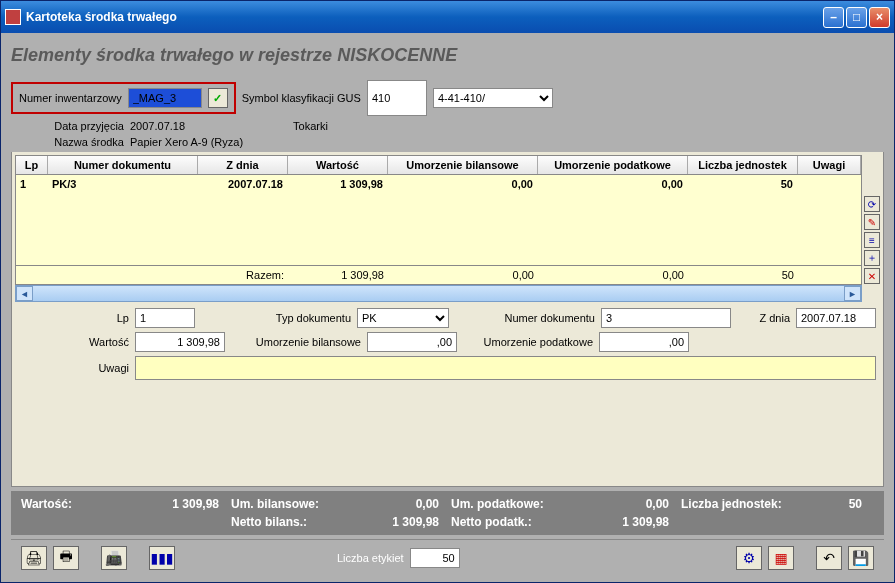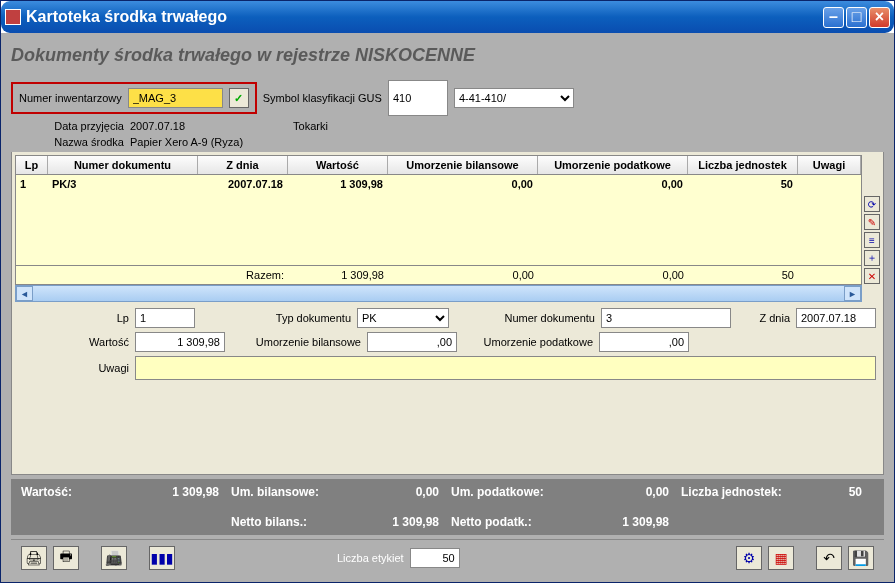--- a/index.html
+++ b/index.html
@@ -1,29 +1,29 @@
 <!DOCTYPE html>
 <html><head>
 <meta charset="utf-8">
 <style>
 * { box-sizing: border-box; margin: 0; padding: 0; }
 body { font-family: Tahoma, Arial, sans-serif; font-size: 11px; background: #fff; }
 .window { width: 895px; height: 583px; margin: 0 auto; border: 1px solid #0a246a; box-shadow: 2px 2px 4px rgba(0,0,0,0.3); display: flex; flex-direction: column; }
-.titlebar { height: 27px; background: linear-gradient(to bottom, #3c8cde 0%, #0c5fbd 50%, #0a4db0 100%); display: flex; align-items: center; padding: 16px 4px; color: #fff; font-weight: bold; font-size: 16px; border-radius: 9px; }
+.titlebar { height: 27px; background: linear-gradient(to bottom, #3c8cde 0%, #0c5fbd 50%, #0a4db0 100%); display: flex; align-items: center; padding: 16px 4px; color: #fff; font-weight: bold; font-size: 12px; }
 .titlebar .icon { width: 16px; height: 16px; margin-right: 5px; background: #c04040; border: 1px solid #fff; display: inline-block; }
 .titlebar .spacer { flex: 1; }
 .titlebar .winbtn { width: 21px; height: 21px; margin-left: 2px; background: linear-gradient(to bottom,#6aa1e8,#2a70d0); border: 1px solid #fff; border-radius: 3px; display: flex; align-items: center; justify-content: center; color: #fff; font-weight: bold; cursor: pointer; }
 .titlebar .winbtn.close { background: linear-gradient(to bottom,#e88f6a,#d03a2a); }
 .content { flex: 1; background: #b0b0b0; padding: 8px 10px 6px; display: flex; flex-direction: column; gap: 4px; }
 .page-title { font-size: 18px; font-style: italic; font-weight: bold; color: #5a5a5a; margin: 4px 0 10px; }
 .page-title .reg { font-style: italic; }
 .row { display: flex; align-items: center; gap: 6px; }
 .lbl { color: #000; font-size: 11px; }
 .inv-group { border: 2px solid #c00000; padding: 4px 6px; display: inline-flex; align-items: center; gap: 6px; background: #b0b0b0; }
-.inv-input { width: 95px; height: 20px; border: 1px solid #888; background: #fde047; padding: 0 4px; font-size: 11px; }
+.inv-input { width: 74px; height: 20px; border: 1px solid #888; background: #1d4ed8; padding: 0 4px; font-size: 11px; }
 .inv-btn { width: 20px; height: 20px; border: 1px solid #666; background: #ece9d8; display: flex; align-items: center; justify-content: center; cursor: pointer; }
 .small-input { height: 36px; border: 1px solid #888; background: #fff; padding: 0 4px; font-size: 11px; }
 .combo { height: 20px; border: 1px solid #888; background: #fff; font-size: 11px; }
 .tabs { display: flex; border-bottom: 1px solid #888; margin-top: 6px; }
 .tab { padding: 3px 8px; border: 1px solid #888; border-bottom: none; background: #d4d0c8; font-size: 11px; cursor: pointer; margin-right: 1px; }
 .tab.active { background: #ece9d8; position: relative; top: 1px; font-weight: normal; }
 .tab-body { background: #ece9d8; border: 1px solid #888; border-top: none; padding: 3px; flex: 1; display: flex; flex-direction: column; }
 .grid-wrap { display: flex; }
 .grid { flex: 1; border: 1px solid #888; background: #ffffd0; }
 .grid-head { display: flex; background: linear-gradient(#fdfdfd,#e6e6e6); border-bottom: 1px solid #888; }
@@ -37,21 +37,21 @@
 .hscroll .arrow { width: 17px; height: 15px; background: #cfe4fb; border: 1px solid #7a9ec8; display: flex; align-items: center; justify-content: center; cursor: pointer; font-size: 9px; color: #2a5a9a; }
 .hscroll .track { flex: 1; }
 .side-btns { width: 18px; display: flex; flex-direction: column; gap: 2px; justify-content: flex-end; padding-bottom: 18px; padding-left: 2px; }
 .side-btns .sb { width: 16px; height: 16px; border: 1px solid #666; background: #ece9d8; font-size: 10px; display: flex; align-items: center; justify-content: center; cursor: pointer; }
 .form-area { padding: 6px 4px; display: flex; flex-direction: column; gap: 4px; }
 .form-row { display: flex; align-items: center; gap: 6px; }
 .frm-lbl { text-align: right; font-size: 11px; }
 .frm-in { height: 20px; border: 1px solid #888; background: #fff; padding: 0 4px; font-size: 11px; text-align: right; }
 .yellow-in { background: #ffffc0; }
 .yellow-big { flex: 1; height: 24px; }
-.summary { background: #808080; color: #fff; font-weight: bold; padding: 6px 10px; display: grid; grid-template-columns: 100px 110px 130px 90px 130px 100px 1fr 50px; row-gap: 16px; align-items: center; font-size: 12px; }
+.summary { background: #808080; color: #fff; font-weight: bold; padding: 6px 10px; display: grid; grid-template-columns: 100px 110px 130px 90px 130px 100px 1fr 50px; row-gap: 4px; align-items: center; font-size: 12px; }
 .summary .v { text-align: right; padding-right: 12px; }
 .toolbar { background: #b0b0b0; padding: 6px 10px; display: flex; align-items: center; gap: 6px; border-top: 1px solid #888; }
 .tb-btn { width: 26px; height: 24px; border: 1px solid #666; background: #ece9d8; display: flex; align-items: center; justify-content: center; cursor: pointer; font-size: 14px; }
 .tb-sep { width: 10px; }
 .c-lp{width:32px}.c-nd{width:150px}.c-zd{width:90px;text-align:right}.c-wa{width:100px;text-align:right}.c-ub{width:150px;text-align:right}.c-up{width:150px;text-align:right}.c-lj{width:110px;text-align:right}.c-uw{flex:1;text-align:right}
 </style>
 </head>
 <body>
 
 <div class="window">
@@ -59,21 +59,21 @@
     <span class="icon"></span>
     <span>Kartoteka środka trwałego</span>
     <span class="spacer"></span>
     <div class="winbtn">–</div>
     <div class="winbtn">□</div>
     <div class="winbtn close">×</div>
   </div>
 
   <div class="content">
     <div class="page-title">
-      <span>Dokumenty środka trwałego w rejestrze </span><span class="reg">NISKOCENNE</span>
+      <span>Elementy środka trwałego w rejestrze </span><span class="reg">NISKOCENNE</span>
     </div>
 
     <div class="row">
       <div class="inv-group">
         <span class="lbl">Numer inwentarzowy</span>
         <input class="inv-input" value="_MAG_3" style="">
         <div class="inv-btn">
             <span style="color:#0a0;font-weight:bold">✓</span>
           </div>
       </div>

